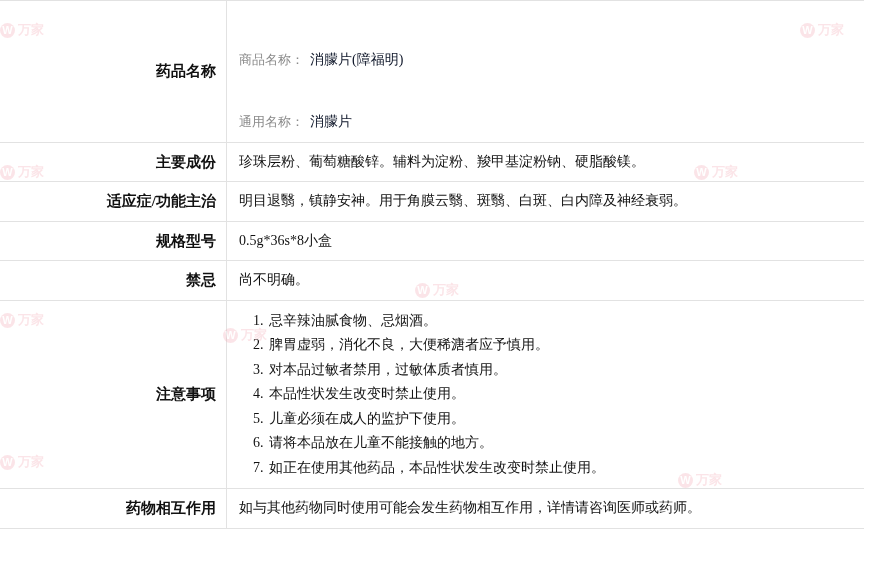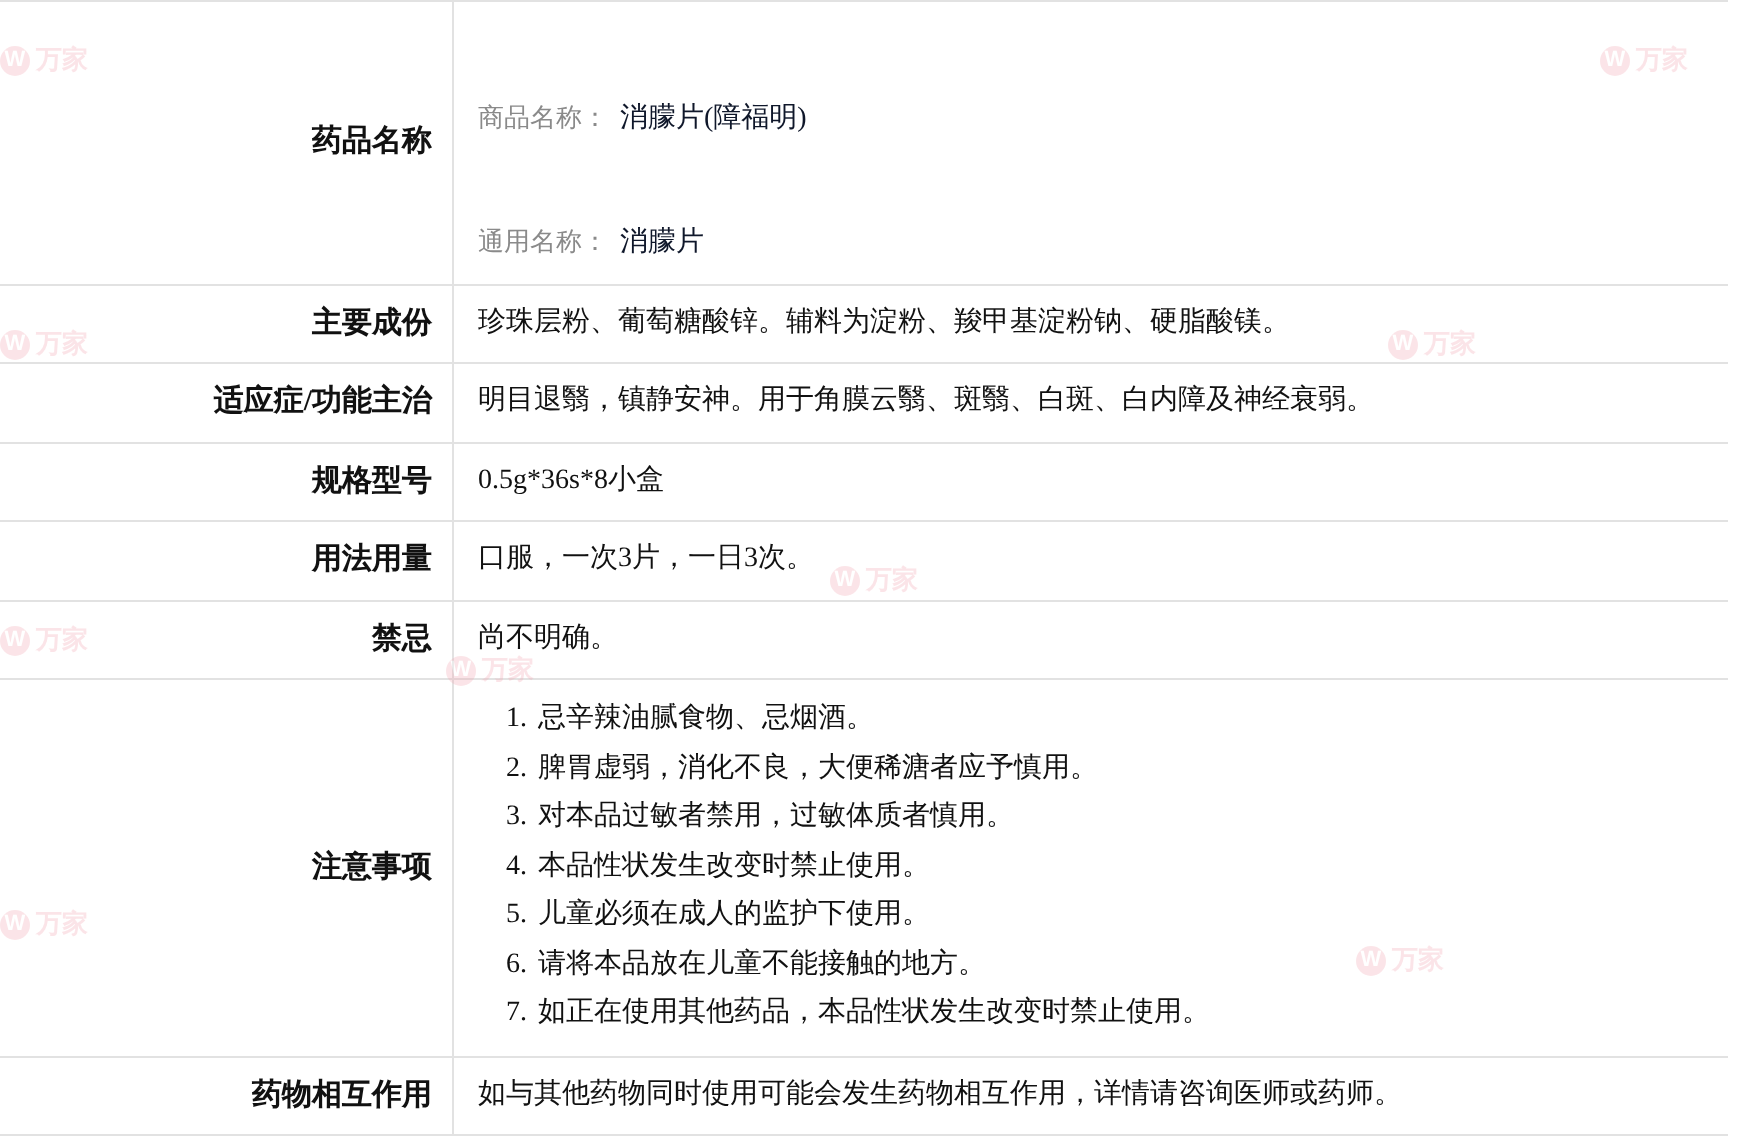--- a/index.html
+++ b/index.html
@@ -139,24 +139,20 @@
     <tr>
       <td class="label">适应症/功能主治</td>
       <td class="value">明目退翳，镇静安神。用于角膜云翳、斑翳、白斑、白内障及神经衰弱。</td>
     </tr>
 
     <tr>
       <td class="label">规格型号</td>
       <td class="value latin">0.5g*36s*8小盒</td>
     </tr>
 
-    <tr>
-      <td class="label">用法用量</td>
-      <td class="value">口服，一次3片，一日3次。</td>
-    </tr>
 
 
     <tr>
       <td class="label">禁忌</td>
       <td class="value">尚不明确。</td>
     </tr>
 
     <tr>
       <td class="label">注意事项</td>
       <td class="value">

